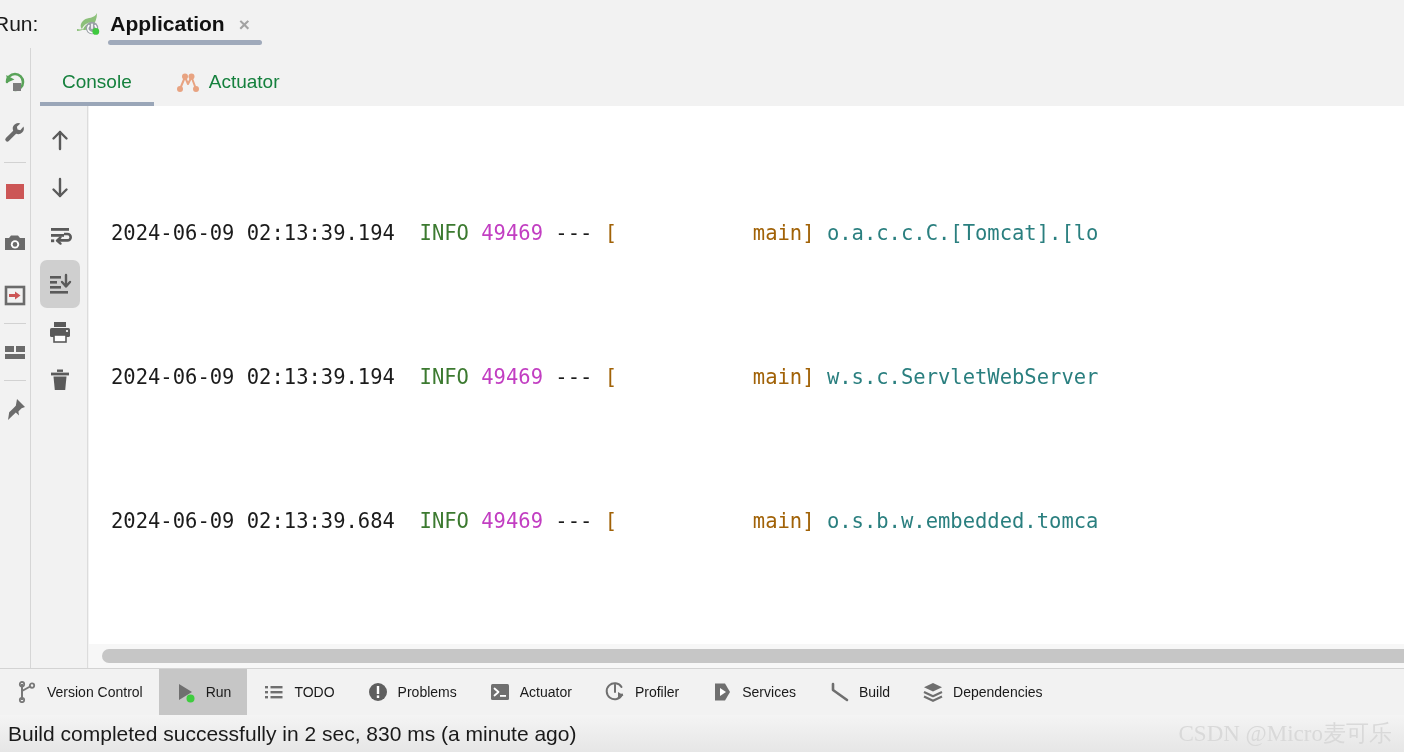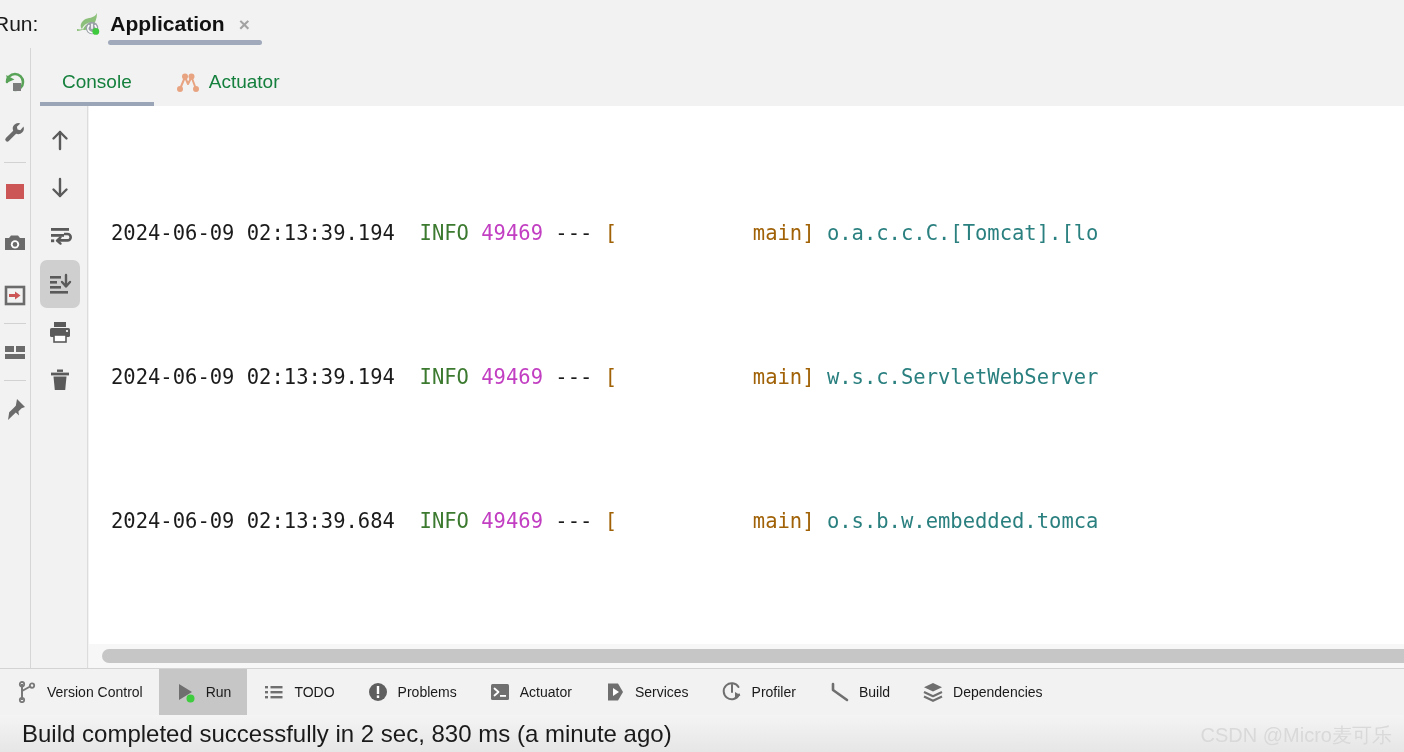--- a/index.html
+++ b/index.html
@@ -205,32 +205,33 @@
   
   .status-bar {
     position: absolute;
     left: 0; bottom: 0;
     width: 1404px; height: 37px;
     background: linear-gradient(#f4f4f4, #e6e6e6);
     display: flex;
     align-items: center;
   }
   .status-text {
-    font-size: 24px;
+    font-size: 21px;
     color: #1a1a1a;
-    padding-left: 22px;
+    padding-left: 8px;
     white-space: nowrap;
   }
   .watermark {
     position: absolute;
     right: 12px; bottom: 3px;
-    font-size: 20px;
+    font-size: 23px;
     color: #d9d9d9;
     white-space: nowrap;
     user-select: none;
+    font-family: Liberation Serif, serif;
   }
 </style>
 </head>
 <body>
 
 <div id="app">
 
   <div class="run-bar">
     <div class="run-label">Run:</div>
 
@@ -460,36 +461,36 @@
           <path d="M5.5 7.5 L9.5 11 L5.5 14.5" stroke="#ffffff" stroke-width="1.8" fill="none" stroke-linecap="round" stroke-linejoin="round"></path>
           <rect x="11" y="14" width="6" height="1.8" fill="#ffffff"></rect>
         </svg>
       </span>
       <span class="tw-label">Actuator</span>
     </div>
 
     <div class="tw-item">
       <span class="tw-ico">
         <svg viewBox="0 0 22 22" width="22" height="22">
-          <path d="M4 2.5 h10 l5 8.5 l-5 8.5 h-10 Z" fill="#6f6f6f"></path>
-          <path d="M9 7 L15 11 L9 15 Z" fill="#ffffff"></path>
-        </svg>
-      </span>
-      <span class="tw-label">Services</span>
-    </div>
-
-    <div class="tw-item">
-      <span class="tw-ico">
-        <svg viewBox="0 0 22 22" width="22" height="22">
           <path d="M17.5 6 A8 8 0 1 0 18 13.5" stroke="#6f6f6f" stroke-width="2" fill="none" stroke-linecap="round"></path>
           <path d="M11 11 L11 3.5" stroke="#6f6f6f" stroke-width="2" stroke-linecap="round"></path>
           <path d="M14 11 L19.5 14.2 L14 17.5 Z" fill="#6f6f6f"></path>
         </svg>
       </span>
       <span class="tw-label">Profiler</span>
+    </div>
+
+    <div class="tw-item">
+      <span class="tw-ico">
+        <svg viewBox="0 0 22 22" width="22" height="22">
+          <path d="M4 2.5 h10 l5 8.5 l-5 8.5 h-10 Z" fill="#6f6f6f"></path>
+          <path d="M9 7 L15 11 L9 15 Z" fill="#ffffff"></path>
+        </svg>
+      </span>
+      <span class="tw-label">Services</span>
     </div>
 
     <div class="tw-item">
       <span class="tw-ico">
         <svg viewBox="0 0 22 22" width="22" height="22">
           <path d="M5 3 L5 9 L19 19" stroke="#6f6f6f" stroke-width="2.6" fill="none" stroke-linecap="round" stroke-linejoin="round"></path>
         </svg>
       </span>
       <span class="tw-label">Build</span>
     </div>

